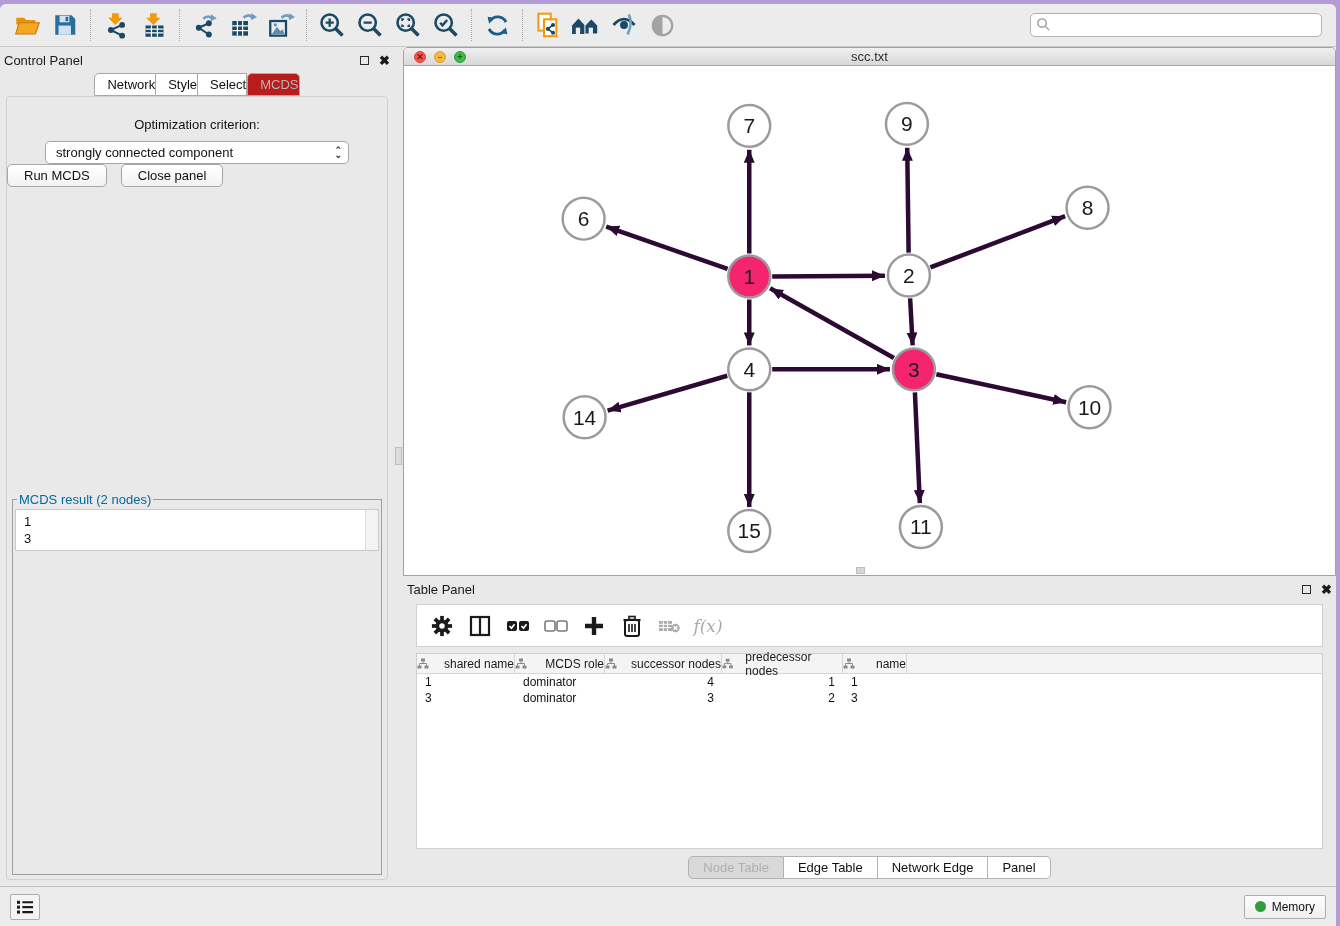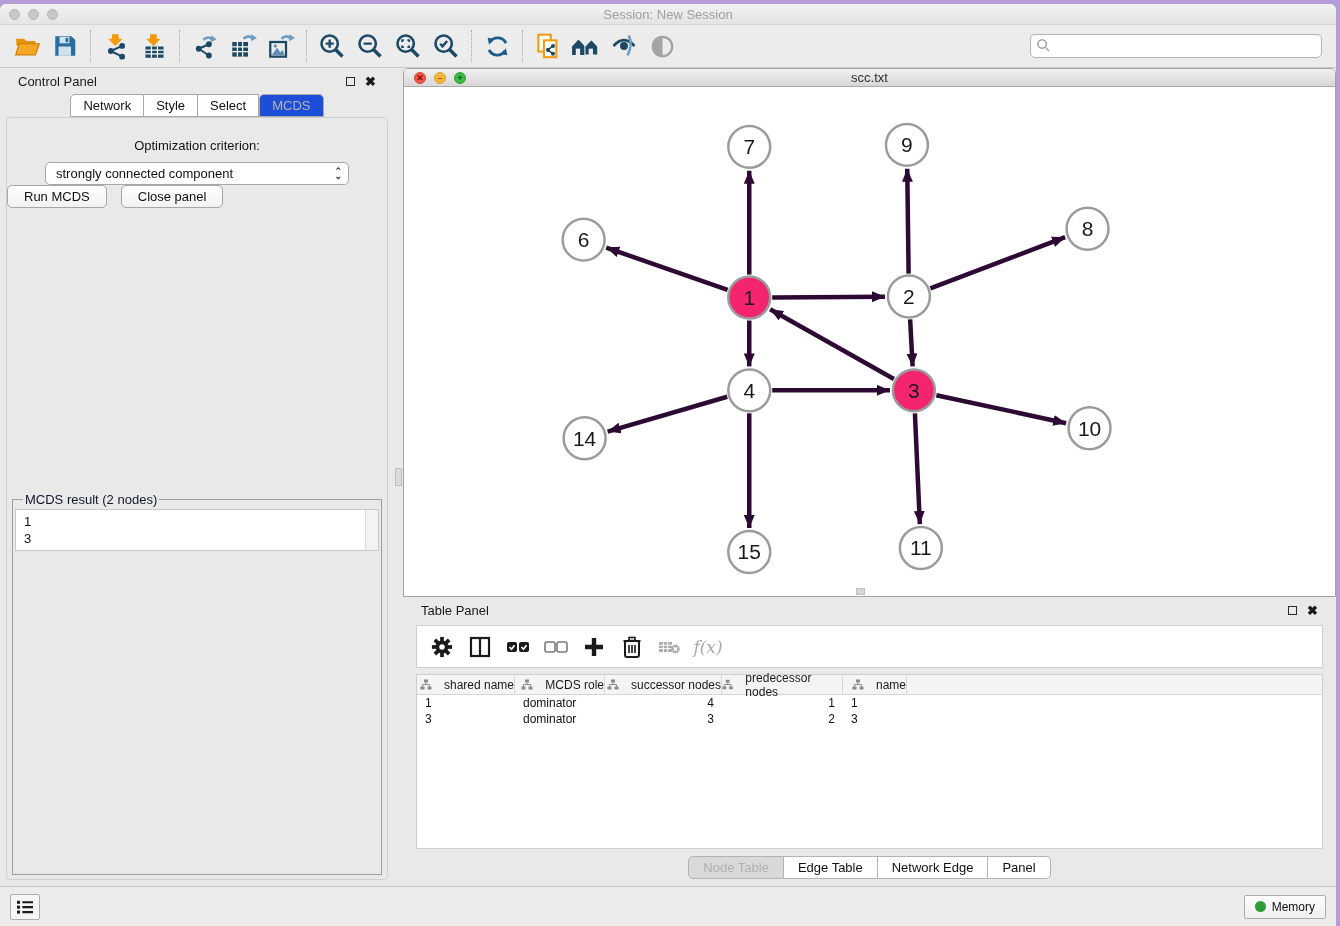--- a/index.html
+++ b/index.html
@@ -28,47 +28,47 @@
 
   
   .main { flex:1; display:flex; min-height:0; }
   .control-panel { width:394px; background:#E9E9E9; display:flex; flex-direction:column; }
   .v-divider { width:9px; background:#E9E9E9; position:relative; }
   .v-divider .handle { position:absolute; top:400px; left:1px; width:7px; height:18px;
                        background:#DCDCDC; border:1px solid #BDBDBD; }
   .right-col { flex:1; display:flex; flex-direction:column; min-width:0; }
 
   
-  .panel-head { height:26px; display:flex; align-items:center; padding:0 18px; }
+  .panel-head { height:26px; display:flex; align-items:center; padding:0 4px; }
   .panel-title { font-size:13px; color:#1A1A1A; }
   .panel-head .sp { flex:1; }
   .mini-square { width:9px; height:9px; border:1.5px solid #2B2B2B; margin-right:10px; cursor:pointer; }
   .mini-x { font-size:13px; font-weight:bold; color:#1A1A1A; cursor:pointer; line-height:1; }
   .ctab-row { display:flex; justify-content:center; align-items:flex-end; height:23px; }
-  .ctab { font-size:13px; padding:3px 12px 3px 12px; background:#FFFFFF; border:1px solid #A8A8A8;
+  .ctab { font-size:13px; padding:3px 0 3px 12px; background:#FFFFFF; border:1px solid #A8A8A8;
           border-left-width:0; color:#111; cursor:pointer; }
   .ctab:first-child { border-left-width:1px; border-top-left-radius:5px; }
-  .ctab.selected { background:#1d4ed8; color:#B5B5B5; border-radius:5px 5px 0 0;
+  .ctab.selected { background:#b91c1c; color:#B5B5B5; border-radius:5px 5px 0 0;
                    border-left-width:1px; position:relative; top:0; }
   .cp-content { flex:1; margin:0 6px 6px 6px; border:1px solid #CFCFCF; border-radius:4px;
                 background:#E9E9E9; display:flex; flex-direction:column; overflow:hidden; }
   .opt-label { text-align:center; font-size:13px; color:#111; margin-top:20px; }
   .dropdown { margin:9px 38px 0 38px; height:23px; background:#FFFFFF; border:1px solid #A6A6A6;
               border-radius:5px; display:flex; align-items:center; padding:0 6px 0 10px;
               font-size:13px; color:#111; cursor:pointer; }
   .dropdown .dd-label { flex:1; }
   .dd-arrows { display:flex; flex-direction:column; align-items:center; line-height:5px;
                font-size:9px; color:#333; font-weight:bold; }
   .btn-row { display:flex; justify-content:flex-start; gap:14px; margin-top:0; }
   .swing-btn { font-size:13px; color:#111; background:linear-gradient(#FFFFFF,#F2F2F2);
                border:1px solid #A6A6A6; border-radius:5px; padding:3px 16px; cursor:pointer; }
   .cp-spacer { flex:1; }
   .result-fieldset { margin:0 5px 4px 5px; height:383px; border:1px solid #9E9E9E;
                      padding:2px; display:flex; flex-direction:column; }
-  .result-fieldset legend { font-size:13px; color:#0f172a; padding:0 2px; margin-left:8px; }
+  .result-fieldset legend { font-size:13px; color:#0369a1; padding:0 2px; margin-left:2px; }
   .result-area { flex:1; background:#FFFFFF; border:1px solid #C9C9C9; position:relative;
                  font-size:13px; color:#111; padding:3px 18px 3px 8px; line-height:17px; }
   .result-scroll { position:absolute; right:0; top:0; bottom:0; width:13px; background:#F3F3F3;
                    border-left:1px solid #DCDCDC; }
 
   
   .net-window { height:529px; display:flex; flex-direction:column; border:1px solid #A2A2A2;
                 border-radius:5px 5px 0 0; background:#FFFFFF; overflow:hidden; }
   .net-titlebar { height:22px; background:linear-gradient(#F0F0F0,#D8D8D8); border-bottom:1px solid #ABABAB;
                   display:flex; align-items:center; position:relative; }
@@ -85,21 +85,21 @@
 
   
   .table-panel { flex:1; background:#E9E9E9; display:flex; flex-direction:column; min-height:0; }
   .tp-toolbar { margin:2px 13px 0 13px; height:43px; background:#FFFFFF; border:1px solid #CFCFCF;
                 display:flex; align-items:center; padding:0 8px; gap:4px; }
   .tp-btn { width:34px; height:34px; display:flex; align-items:center; justify-content:center; cursor:pointer;text-align:center; }
   .fx { font-family:"DejaVu Serif", serif; font-style:italic; font-size:17px; color:#A9A9A9; }
   .tp-table { margin:6px 13px 0 13px; background:#FFFFFF; border:1px solid #CFCFCF;
               flex:1; min-height:0; display:flex; flex-direction:column; font-size:12px; }
   .t-header { display:flex; background:#F4F4F4; border-bottom:1px solid #D6D6D6; height:20px; }
-  .t-hcell { display:flex; align-items:center; justify-content:flex-end; gap:12px;
+  .t-hcell { display:flex; align-items:center; justify-content:space-between; gap:12px;
              border-right:1px solid #D6D6D6; color:#1A1A1A; cursor:pointer; }
   .t-row { display:flex; height:16px; }
   .t-cell { padding:0 8px; color:#111; line-height:16px; white-space:nowrap; overflow:hidden; }
   .tp-tabs { height:37px; display:flex; align-items:center; justify-content:center; }
   .btab { font-size:13px; padding:3px 14px; background:#FFFFFF; border:1px solid #B3B3B3;
           border-left-width:0; color:#111; cursor:pointer; }
   .btab.selected { background:#D9D9D9; color:#B0B0B0; border-left-width:1px;
                    border-radius:5px 0 0 5px; }
   .btab:last-child { border-radius:0 5px 5px 0; }
 
@@ -112,28 +112,20 @@
                 border:1px solid #ADADAD; border-radius:2px; padding:4px 10px; font-size:12px;
                 color:#111; cursor:pointer; }
   .mem-dot { width:11px; height:11px; border-radius:50%; background:#2E9E3C; }
 </style>
 </head>
 <body>
 
 <div class="desktop">
 <div class="window">
 
-  <div class="titlebar">
-    <div class="tl-dots">
-      <div class="tl-dot"></div>
-      <div class="tl-dot"></div>
-      <div class="tl-dot"></div>
-    </div>
-    <div class="win-title">Session: New Session</div>
-  </div>
 
   <div class="toolbar">
     <div class="tb-btn">
       <svg width="27" height="27" viewBox="0 0 24 24">
         <path d="M2 5 h7 l2 2 h8 v4 H2 z" fill="#E8930C"></path>
         <path d="M4.5 9.5 h18 l-3.5 10 H1.5 z" fill="#F5A623" stroke="#C77B06" stroke-width="1"></path>
       </svg>
     </div>
     <div class="tb-btn">
       <svg width="26" height="26" viewBox="0 0 24 24">

